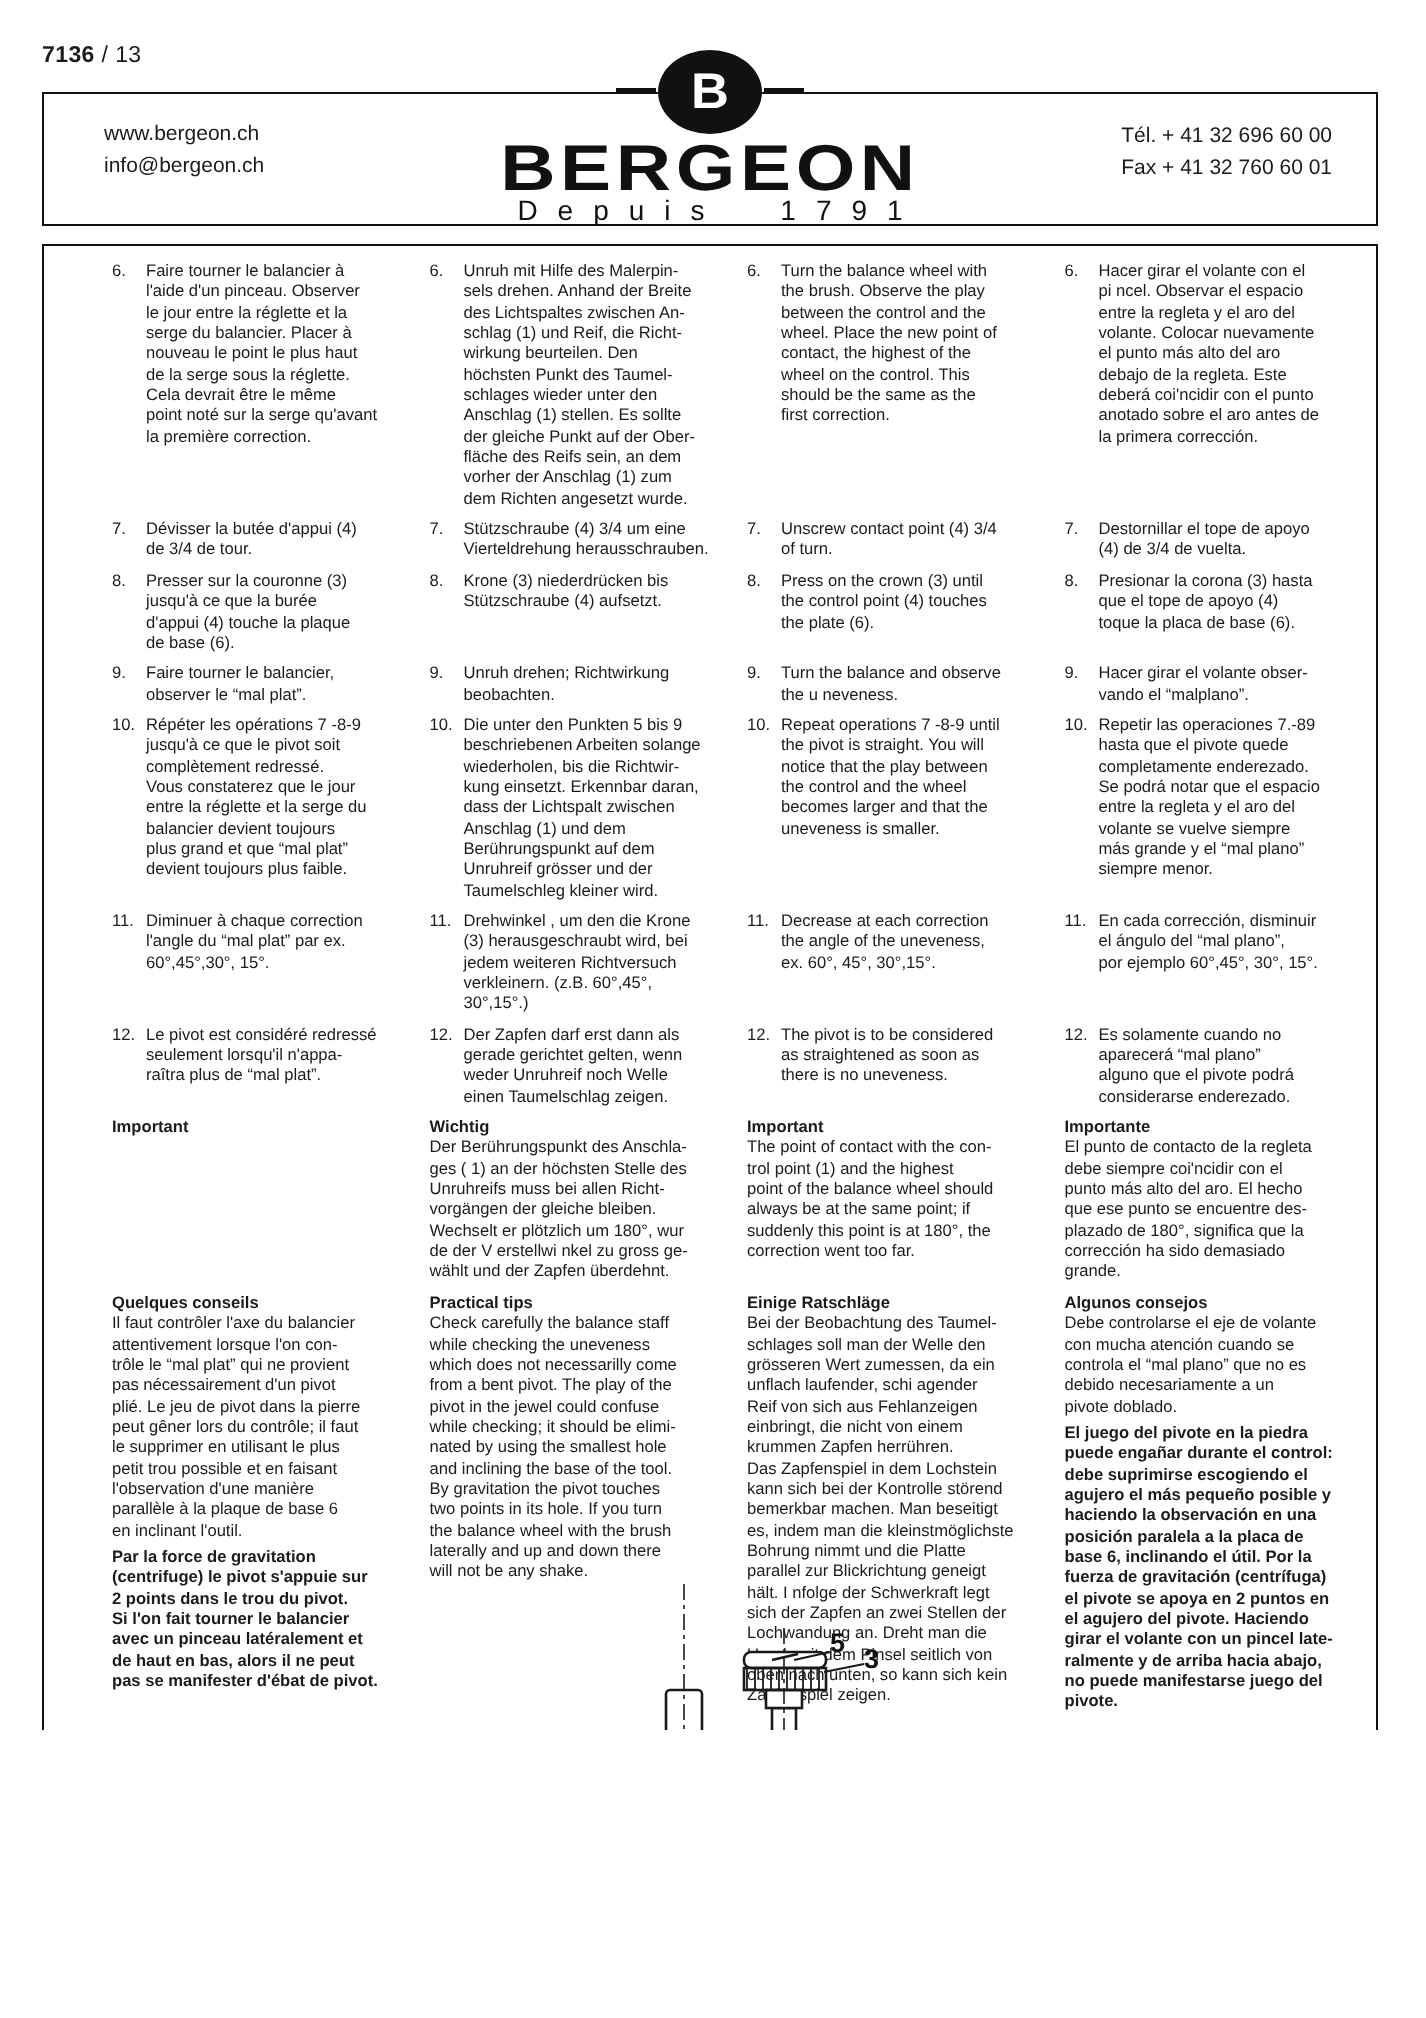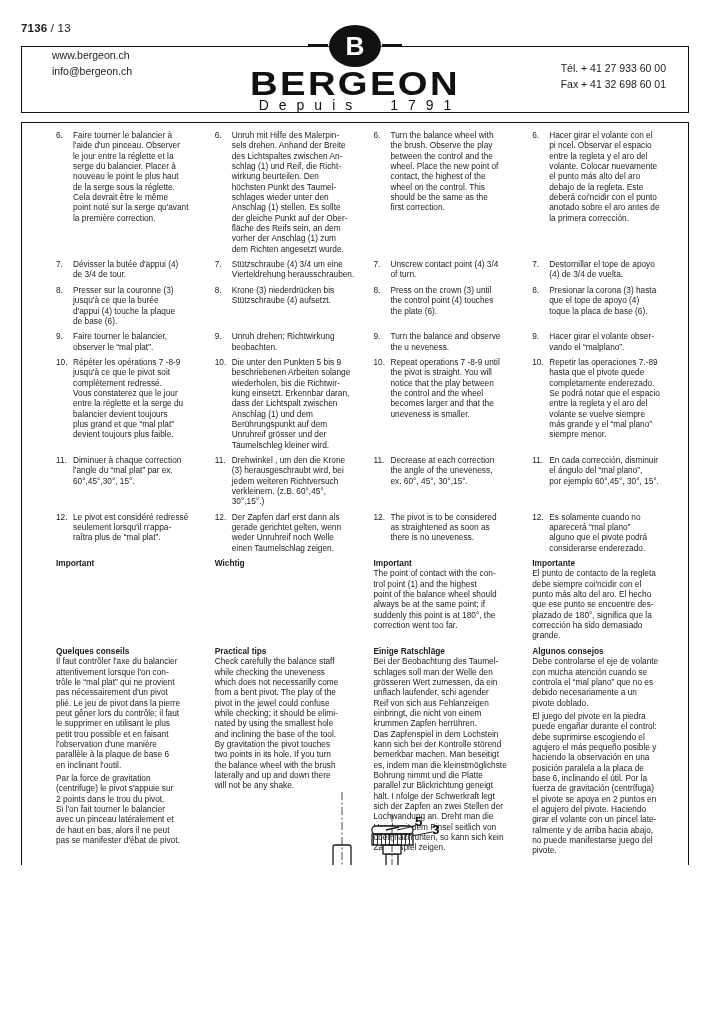--- a/index.html
+++ b/index.html
@@ -7,21 +7,21 @@
     position:relative; width:713px; height:865px; background:#ffffff;
     font-family:"Liberation Sans", sans-serif; color:#1b1b1b; overflow:hidden;
   }
   .doc-number { position:absolute; left:21px; top:22px; font-size:11.5px; letter-spacing:0.2px; }
   .doc-number .b { font-weight:bold; }
 
   .header-box {
     position:absolute; left:21px; top:46px; width:666px; height:65px;
     border:1.6px solid #111;
   }
-  .contact-left  { position:absolute; left:30px;  top:0; font-size:10.5px; line-height:16px; }
+  .contact-left  { position:absolute; left:30px;  top:12px; font-size:10.5px; line-height:16px; }
   .contact-right { position:absolute; right:22px; top:13px; font-size:10.5px; line-height:16px; }
 
   .logo-oval {
     position:absolute; left:50%; margin-left:-26px; top:-22px; width:52px; height:42px;
     background:#111; border-radius:50%; display:flex; align-items:center; justify-content:center;
   }
   .logo-oval .bletter { color:#fff; font-weight:900; font-size:25px; transform:scaleX(1.05); }
   .wing { position:absolute; height:3px; background:#111; top:-3px; }
   .wing.left  { left:50%; margin-left:-47px; width:20px; }
   .wing.right { left:50%; margin-left:27px;  width:20px; }
@@ -43,21 +43,21 @@
   .cols {
     position:absolute; left:34px; top:7px; width:622px;
     display:grid; grid-template-columns:repeat(4,1fr); column-gap:13px; row-gap:5px;
     font-size:8.3px; line-height:10.35px;
   }
   .item { display:flex; align-items:flex-start; }
   .num  { width:17px; flex:none; }
   .txt  { flex:1; white-space:pre-line; }
   .blockcell .h { font-weight:bold; }
   .blockcell .p { white-space:pre-line; }
-  .blockcell .p2 { margin-top:3px; }
+  .blockcell .p2 { margin-top:3px;font-weight:bold; }
   .blockcell .p:empty { display:none; }
 
   .diagram { position:absolute; left:196px; top:782px; width:330px; height:196px; }
   .diagram svg { display:block; }
   .dlabel { font-weight:bold; font-size:13.5px; fill:#111; font-family:"Liberation Sans",sans-serif; }
 
   .imprint {
     position:absolute; left:678px; top:963px; font-size:6.5px; color:#444;
     transform:rotate(-90deg); transform-origin:0 0; white-space:nowrap; letter-spacing:0.3px;
   }
@@ -75,22 +75,22 @@
     <div class="logo-oval">
       <span class="bletter">B</span>
     </div>
     <div class="contact-left">
       <div>www.bergeon.ch</div>
       <div>info@bergeon.ch</div>
     </div>
     <div class="brand">BERGEON</div>
     <div class="tagline">Depuis 1791</div>
     <div class="contact-right">
-      <div>Tél. + 41 27 933 60 00</div>
-      <div>Fax + 41 32 698 60 01</div>
+      <div>Tél. + 41 32 696 60 00</div>
+      <div>Fax + 41 32 760 60 01</div>
     </div>
   </div>
 
   <div class="main-box">
     <div class="cols">
 
       <div class="item">
           <span class="num">6.</span>
           <span class="txt">Faire tourner le balancier à
 l'aide d'un pinceau. Observer
@@ -304,20 +304,27 @@
 aparecerá “mal plano”
 alguno que el pivote podrá
 considerarse enderezado.</span>
         </div>
 
       <div class="blockcell">
           <div class="h">Important</div>
         </div>
       <div class="blockcell">
           <div class="h">Wichtig</div>
+          <div class="p">Der Berührungspunkt des Anschla-
+ges ( 1) an der höchsten Stelle des
+Unruhreifs muss bei allen Richt-
+vorgängen der gleiche bleiben.
+Wechselt er plötzlich um 180°, wur
+de der V erstellwi nkel zu gross ge-
+wählt und der Zapfen überdehnt.</div>
         </div>
       <div class="blockcell">
           <div class="h">Important</div>
           <div class="p">The point of contact with the con-
 trol point (1) and the highest
 point of the balance wheel should
 always be at the same point; if
 suddenly this point is at 180°, the
 correction went too far.</div>
         </div>

